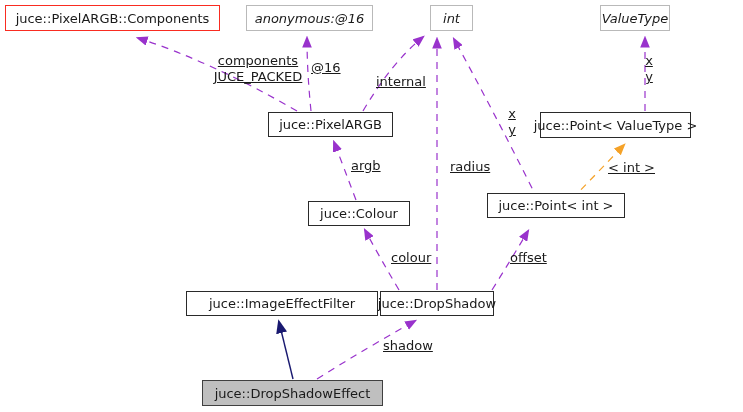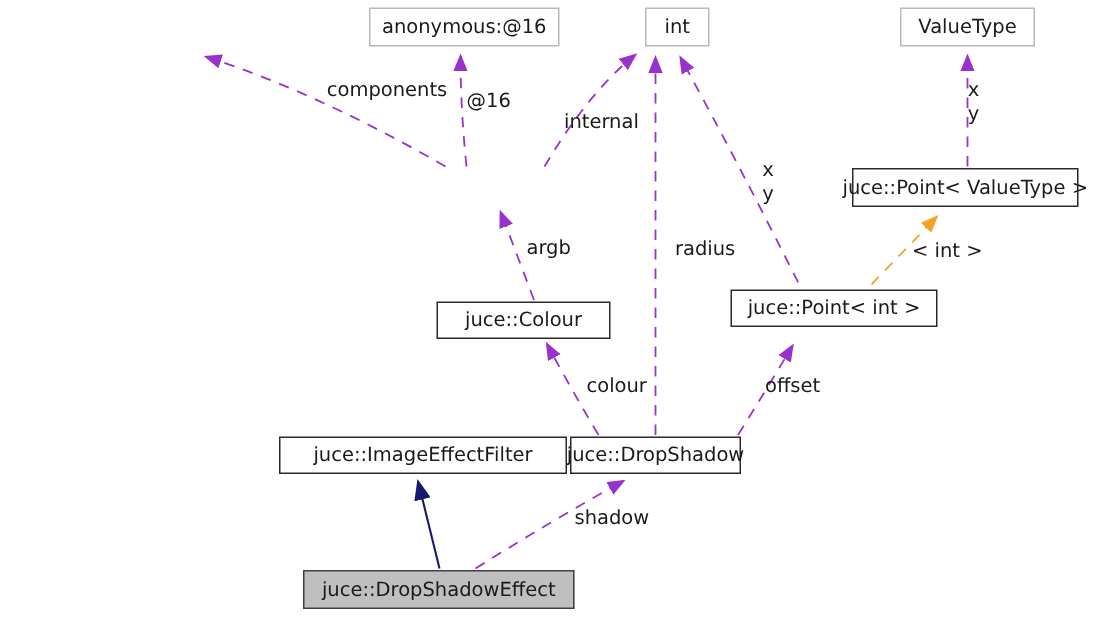--- a/index.html
+++ b/index.html
@@ -14,25 +14,25 @@
   .edge.template{stroke:var(--template-edge);stroke-width:1.2;stroke-dasharray:7 6;}
   .edge.inherit{stroke:var(--inherit-edge);stroke-width:1.4;}
   .ah-purple{fill:var(--usage-edge);}
   .ah-orange{fill:var(--template-edge);}
   .ah-blue{fill:var(--inherit-edge);}
   .node{
     position:absolute;display:flex;align-items:center;justify-content:center;
     background:var(--node-fill);border:1px solid var(--node-border);
     font-size:13px;white-space:nowrap;box-sizing:border-box;cursor:pointer;
   }
-  .node.plain{border-color:var(--plain-border);cursor:default;}
+  .node.plain{border-color:var(--plain-border);cursor:default;font-style:italic;}
   .node.ref{border:1.5px solid var(--highlight-border);}
   .node.main{background:var(--main-node-fill);border-color:var(--main-node-border);cursor:default;}
   .elabel{
-    position:absolute;font-size:13px;line-height:16px;white-space:nowrap;
+    position:absolute;font-size:13px;line-height:16px;white-space:nowrap;text-decoration:underline;
   }
   .elabel.center{text-align:center;white-space:normal;}
   .elabel span{display:block;}
 </style>
 </head>
 <body>
 
 <div class="canvas">
 
   <svg class="edges" width="743" height="412" viewBox="0 0 743 412">
@@ -55,50 +55,57 @@
     <path class="edge usage" d="M399,290 Q380,258 365,230" marker-end="url(#ah-purple)"></path>
     <path class="edge usage" d="M437,290 L437,39" marker-end="url(#ah-purple)"></path>
     <path class="edge usage" d="M538,200 Q494,112 454,39" marker-end="url(#ah-purple)"></path>
     <path class="edge usage" d="M645,111 L645,38" marker-end="url(#ah-purple)"></path>
     <path class="edge template" d="M572,199 L624,145" marker-end="url(#ah-orange)"></path>
     <path class="edge usage" d="M492,290 Q512,258 528,231" marker-end="url(#ah-purple)"></path>
     <path class="edge usage" d="M317,379 Q368,347 415,321" marker-end="url(#ah-purple)"></path>
     <path class="edge inherit" d="M293,379 L279,322" marker-end="url(#ah-blue)"></path>
   </svg>
 
+  <div class="node ref" style="left:5px;top:5px;width:215px;height:26px">
+    <span>juce::PixelARGB::Components</span>
+  </div>
   <div class="node plain" style="left:246px;top:5px;width:127px;height:26px">
     <span>anonymous:@16</span>
   </div>
   <div class="node plain" style="left:430px;top:5px;width:43px;height:26px">
     <span>int</span>
   </div>
-  <div class="node plain" style="left:600px;top:5px;width:90px;height:26px">
+  <div class="node plain" style="left:600px;top:5px;width:70px;height:26px">
     <span>ValueType</span>
   </div>
-  <div class="node" style="left:568px;top:112px;width:151px;height:26px">
+  <div class="node" style="left:268px;top:112px;width:125px;height:25px">
+    <span>juce::PixelARGB</span>
+  </div>
+  <div class="node" style="left:540px;top:112px;width:151px;height:26px">
     <span>juce::Point&lt; ValueType &gt;</span>
   </div>
-  <div class="node" style="left:291px;top:201px;width:116px;height:25px">
+  <div class="node" style="left:308px;top:201px;width:102px;height:25px">
     <span>juce::Colour</span>
   </div>
   <div class="node" style="left:487px;top:193px;width:138px;height:25px">
     <span>juce::Point&lt; int &gt;</span>
   </div>
   <div class="node" style="left:186px;top:291px;width:192px;height:25px">
     <span>juce::ImageEffectFilter</span>
   </div>
   <div class="node" style="left:380px;top:291px;width:114px;height:25px">
     <span>juce::DropShadow</span>
   </div>
   <div class="node main" style="left:202px;top:380px;width:181px;height:26px">
     <span>juce::DropShadowEffect</span>
   </div>
 
   <div class="elabel center" style="left:200px;top:53px;width:116px">
     <span>components</span>
+    <span>JUCE_PACKED</span>
   </div>
   <div class="elabel" style="left:311px;top:60px">@16</div>
   <div class="elabel" style="left:376px;top:74px">internal</div>
   <div class="elabel" style="left:351px;top:158px">argb</div>
   <div class="elabel" style="left:450px;top:159px">radius</div>
   <div class="elabel center" style="left:504px;top:106px;width:16px">
     <span>x</span>
     <span>y</span>
   </div>
   <div class="elabel center" style="left:642px;top:53px;width:14px">

